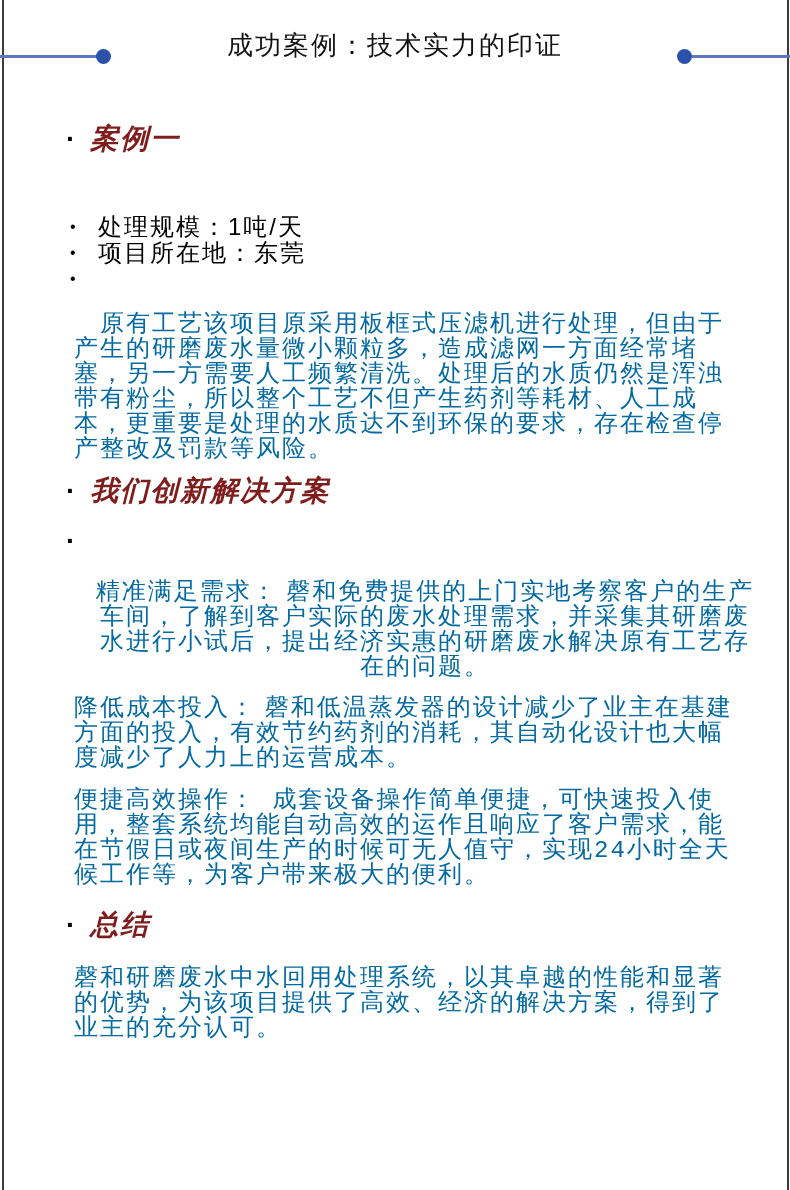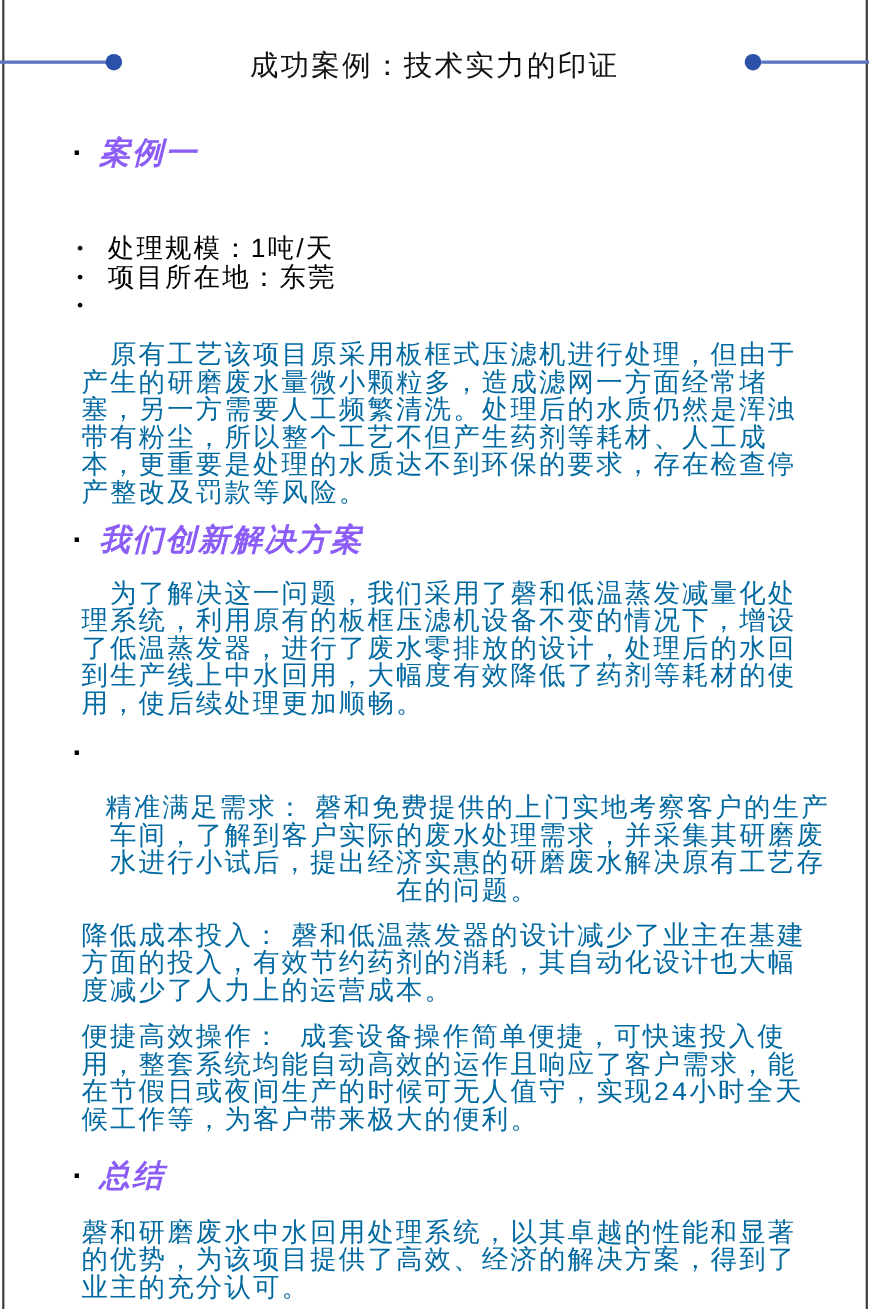--- a/index.html
+++ b/index.html
@@ -11,42 +11,42 @@
     font-family: "Liberation Sans", sans-serif;
     color: #000;
   }
   
   .border-v { position: absolute; top: 0; bottom: 0; width: 2px; background: #3c3c3c; }
   .border-left  { left: 2px; }
   .border-right { right: 1px; }
 
   
   .page-title {
-    position: absolute; top: 42px; left: 0; right: 0;
+    position: absolute; top: 28px; left: 0; right: 0;
     margin: 0; text-align: center;
     font-size: 26px; font-weight: 400; letter-spacing: 2px; color: #121212;
   }
   .divider { position: absolute; top: 49px; height: 16px; }
   .divider-left  { left: 0;  width: 112px; }
   .divider-right { left: 677px; width: 113px; }
   .divider .line { position: absolute; top: 6px; height: 3px; background: #5b77c2; }
   .divider-left .line  { left: 0; width: 98px; }
   .divider-right .line { right: 0; width: 98px; }
   .divider .dot { position: absolute; top: 0; width: 15px; height: 15px; border-radius: 50%; background: #2b52a8; }
   .divider-left .dot  { left: 96px; }
   .divider-right .dot { left: 0; }
 
   
   main { position: absolute; left: 66px; top: 0; width: 710px; padding-top: 122px; }
 
   .h2row { display: flex; align-items: center; gap: 15px; }
   .hmark { font-size: 28px; font-weight: 700; line-height: 34px; }
   .h2row h2 {
     margin: 0; font-size: 28px; line-height: 34px;
-    font-style: italic; font-weight: 800; letter-spacing: 2px; color: #8b5cf6;
+    font-style: italic; font-weight: 800; letter-spacing: 2px; color: #7f1d1d;
   }
 
   .speclist { list-style: none; margin: 58px 0 0 0; padding: 0; }
   .speclist li { display: flex; align-items: flex-start; padding-left: 4px; }
   .lmark { font-size: 16px; line-height: 26px; width: 10px; flex: none; margin-right: 18px; }
   .ltext { font-size: 24px; line-height: 26px; letter-spacing: 2px; }
 
   .para {
     margin: 0 0 0 8px;
     font-size: 24px; line-height: 25px; letter-spacing: 2px;
@@ -108,25 +108,20 @@
 产生的研磨废水量微小颗粒多，造成滤网一方面经常堵
 塞，另一方需要人工频繁清洗。处理后的水质仍然是浑浊
 带有粉尘，所以整个工艺不但产生药剂等耗材、人工成
 本，更重要是处理的水质达不到环保的要求，存在检查停
 产整改及罚款等风险。</p>
 
   <div class="h2row mt-h2-b">
     <span class="hmark">·</span>
     <h2>我们创新解决方案</h2>
   </div>
-  <p class="para mt-p-b">　为了解决这一问题，我们采用了磬和低温蒸发减量化处
-理系统，利用原有的板框压滤机设备不变的情况下，增设
-了低温蒸发器，进行了废水零排放的设计，处理后的水回
-到生产线上中水回用，大幅度有效降低了药剂等耗材的使
-用，使后续处理更加顺畅。</p>
 
   <div class="h2row mt-h2-c">
     <span class="hmark">·</span>
   </div>
   <p class="para mt-p-c1">精准满足需求： 磬和免费提供的上门实地考察客户的生产
 车间，了解到客户实际的废水处理需求，并采集其研磨废
 水进行小试后，提出经济实惠的研磨废水解决原有工艺存
 在的问题。</p>
   <p class="para mt-p-c2">降低成本投入： 磬和低温蒸发器的设计减少了业主在基建
 方面的投入，有效节约药剂的消耗，其自动化设计也大幅

